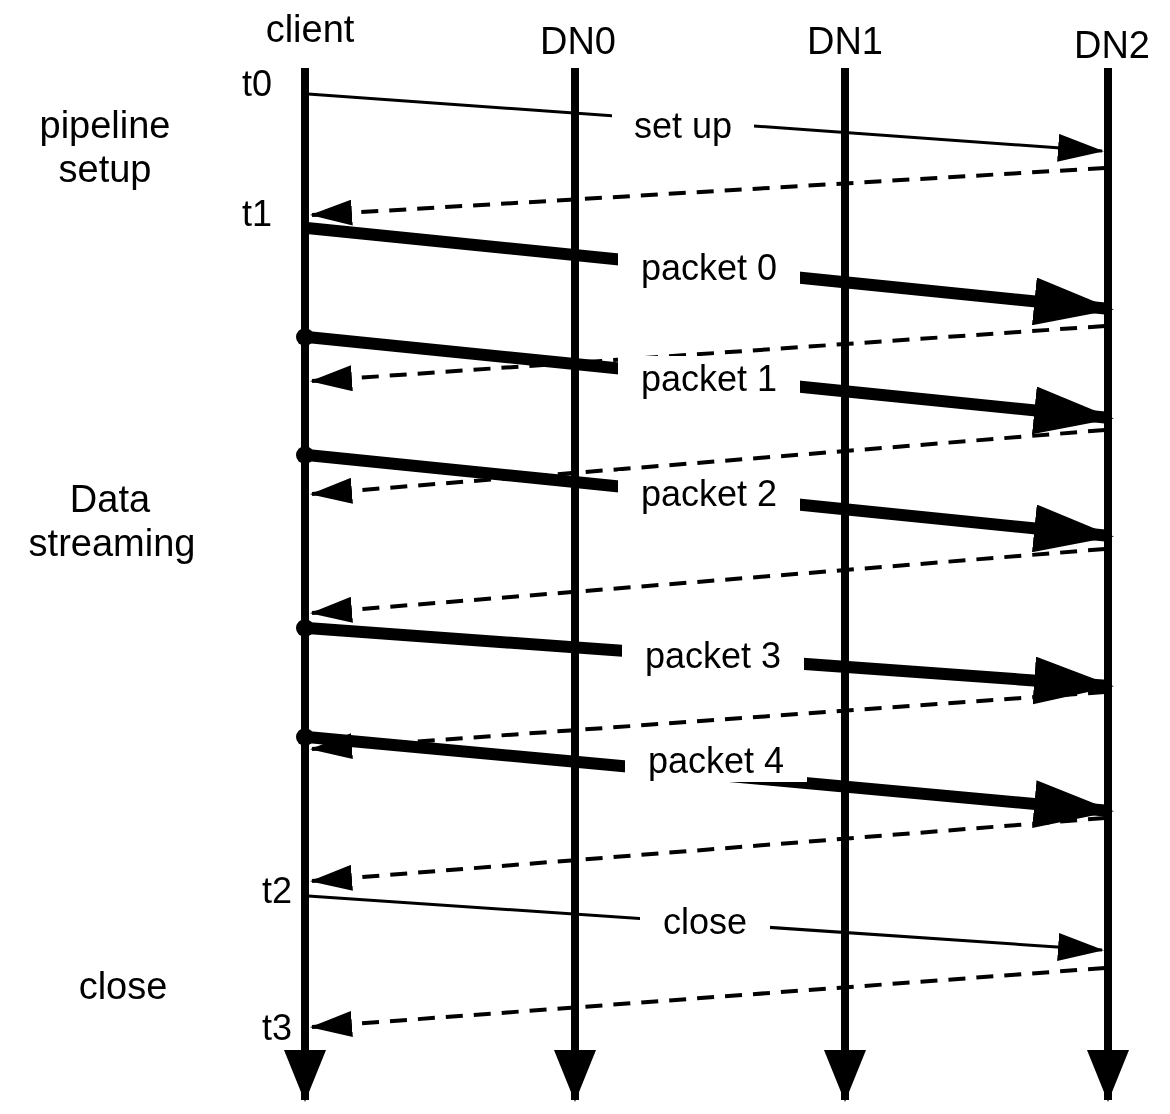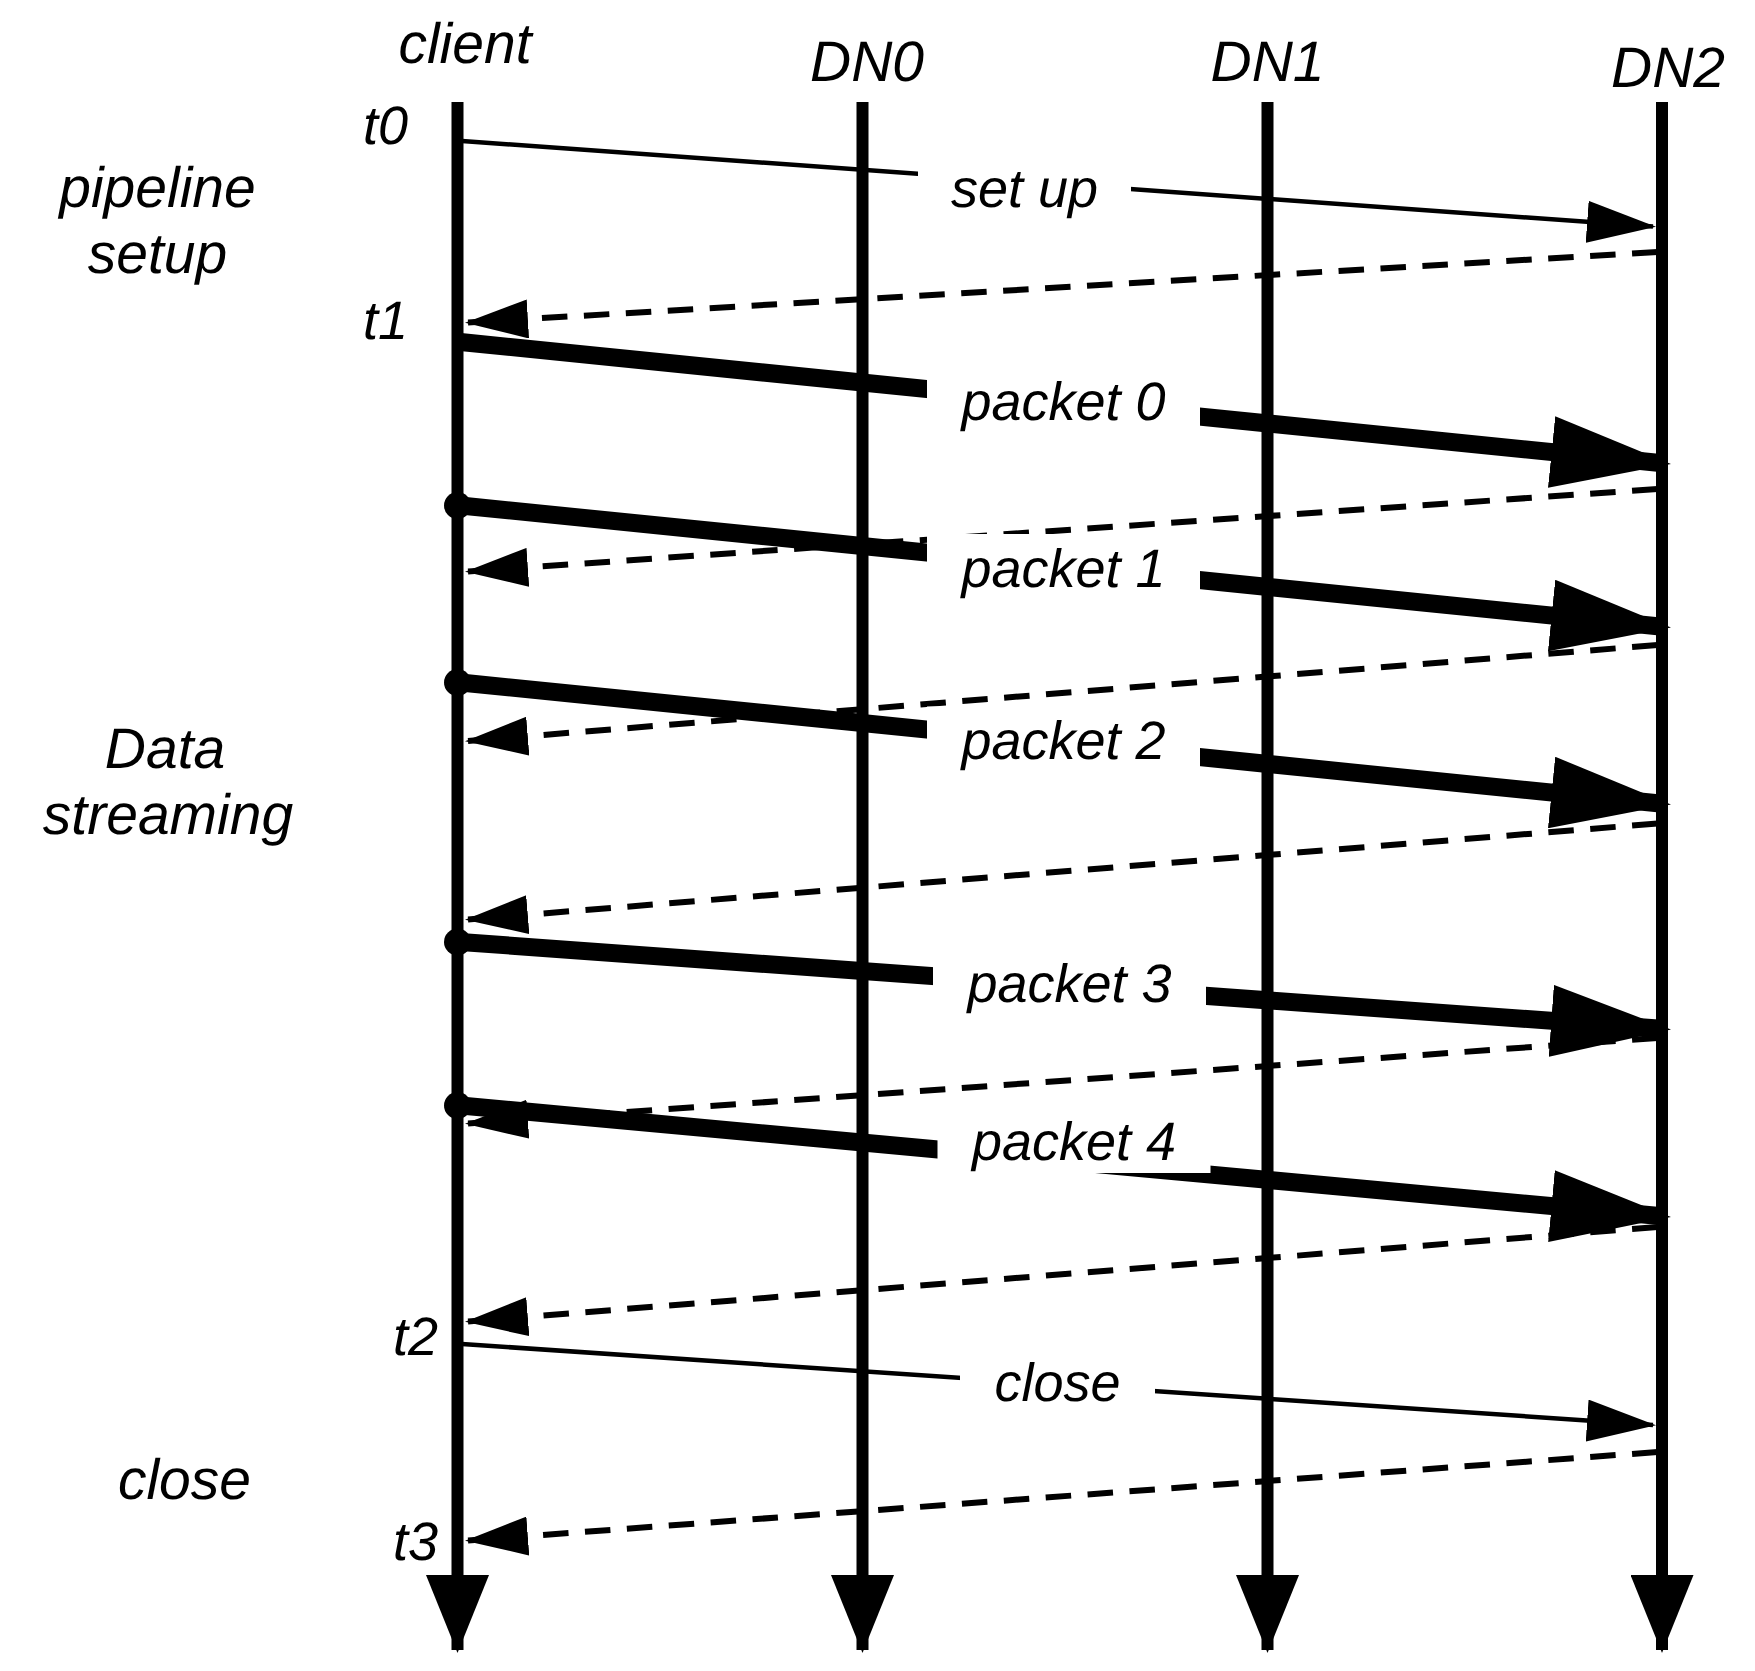--- a/index.html
+++ b/index.html
@@ -6,21 +6,20 @@
     margin: 0;
     padding: 0;
     background: #ffffff;
   }
   #stage {
     position: relative;
     width: 1170px;
     height: 1114px;
     background: #bef264;
     font-family: "Liberation Sans", sans-serif;
-    font-style: italic;
   }
   svg { display: block; }
   text {
     font-family: "Liberation Sans", sans-serif;
     fill: #000000;
   }
   .actor-label   { font-size: 38px; }
   .stage-label   { font-size: 38px; }
   .time-label    { font-size: 36px; }
   .msg-label     { font-size: 36px; }

